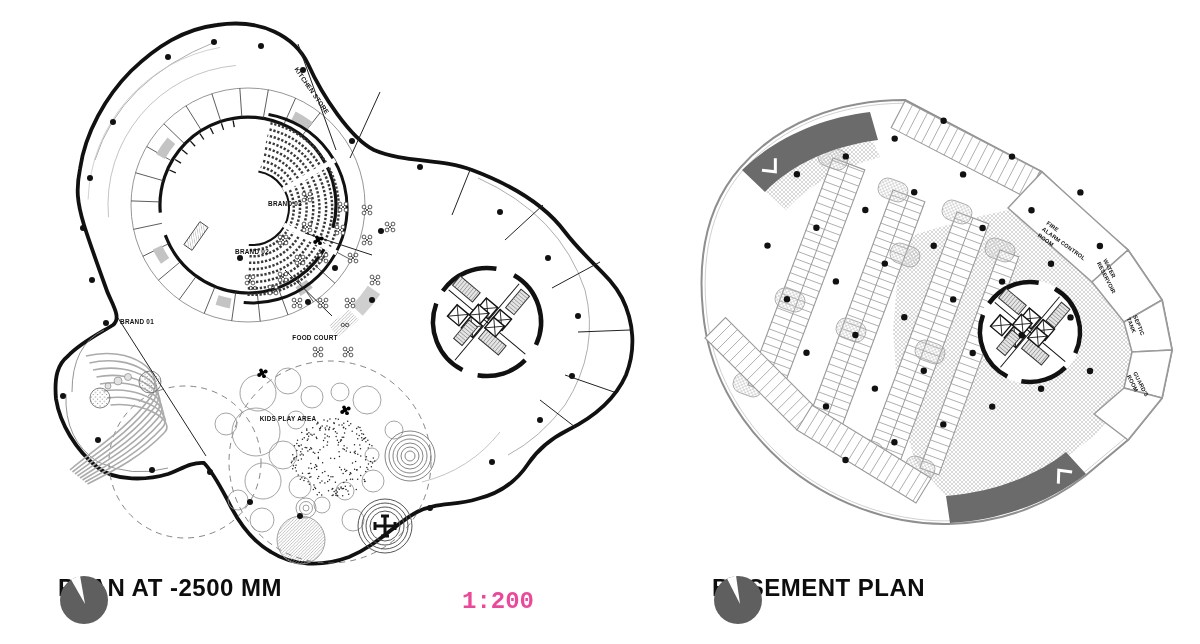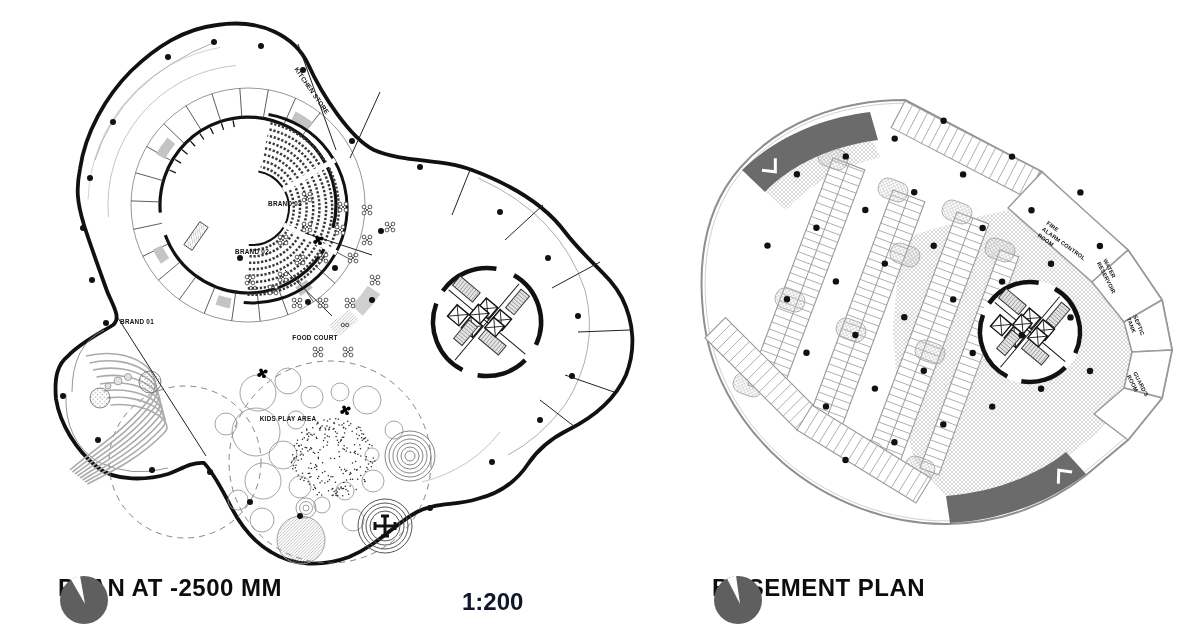--- a/index.html
+++ b/index.html
@@ -2,22 +2,22 @@
 <html><head>
 <meta charset="utf-8">
 <style>
   html,body{margin:0;padding:0;background:#fff;}
   .stage{position:relative;width:1200px;height:644px;background:#fff;overflow:hidden;
          font-family:"Liberation Sans",sans-serif;}
   svg{position:absolute;left:0;top:0;}
   .caption{position:absolute;display:flex;align-items:center;gap:18px;
            font-weight:bold;font-size:24px;letter-spacing:.5px;color:#0d0d0d;
            font-family:"Liberation Sans",sans-serif;}
-  .scaleTag{position:absolute;font-weight:bold;font-size:24px;color:#0f172a;
-            font-family:Liberation Sans, sans-serif;}
+  .scaleTag{position:absolute;font-weight:bold;font-size:24px;color:#ec4899;
+            font-family:Liberation Mono, monospace;}
   text{font-family:"Liberation Sans",sans-serif;font-weight:bold;fill:#111;}
   .plabel{font-size:6.4px;letter-spacing:.25px;}
   .blabel{font-size:5.6px;letter-spacing:.2px;}
 </style>
 </head>
 <body>
 
 <div class="stage">
 
 <svg width="1200" height="644" viewBox="0 0 1200 644">

